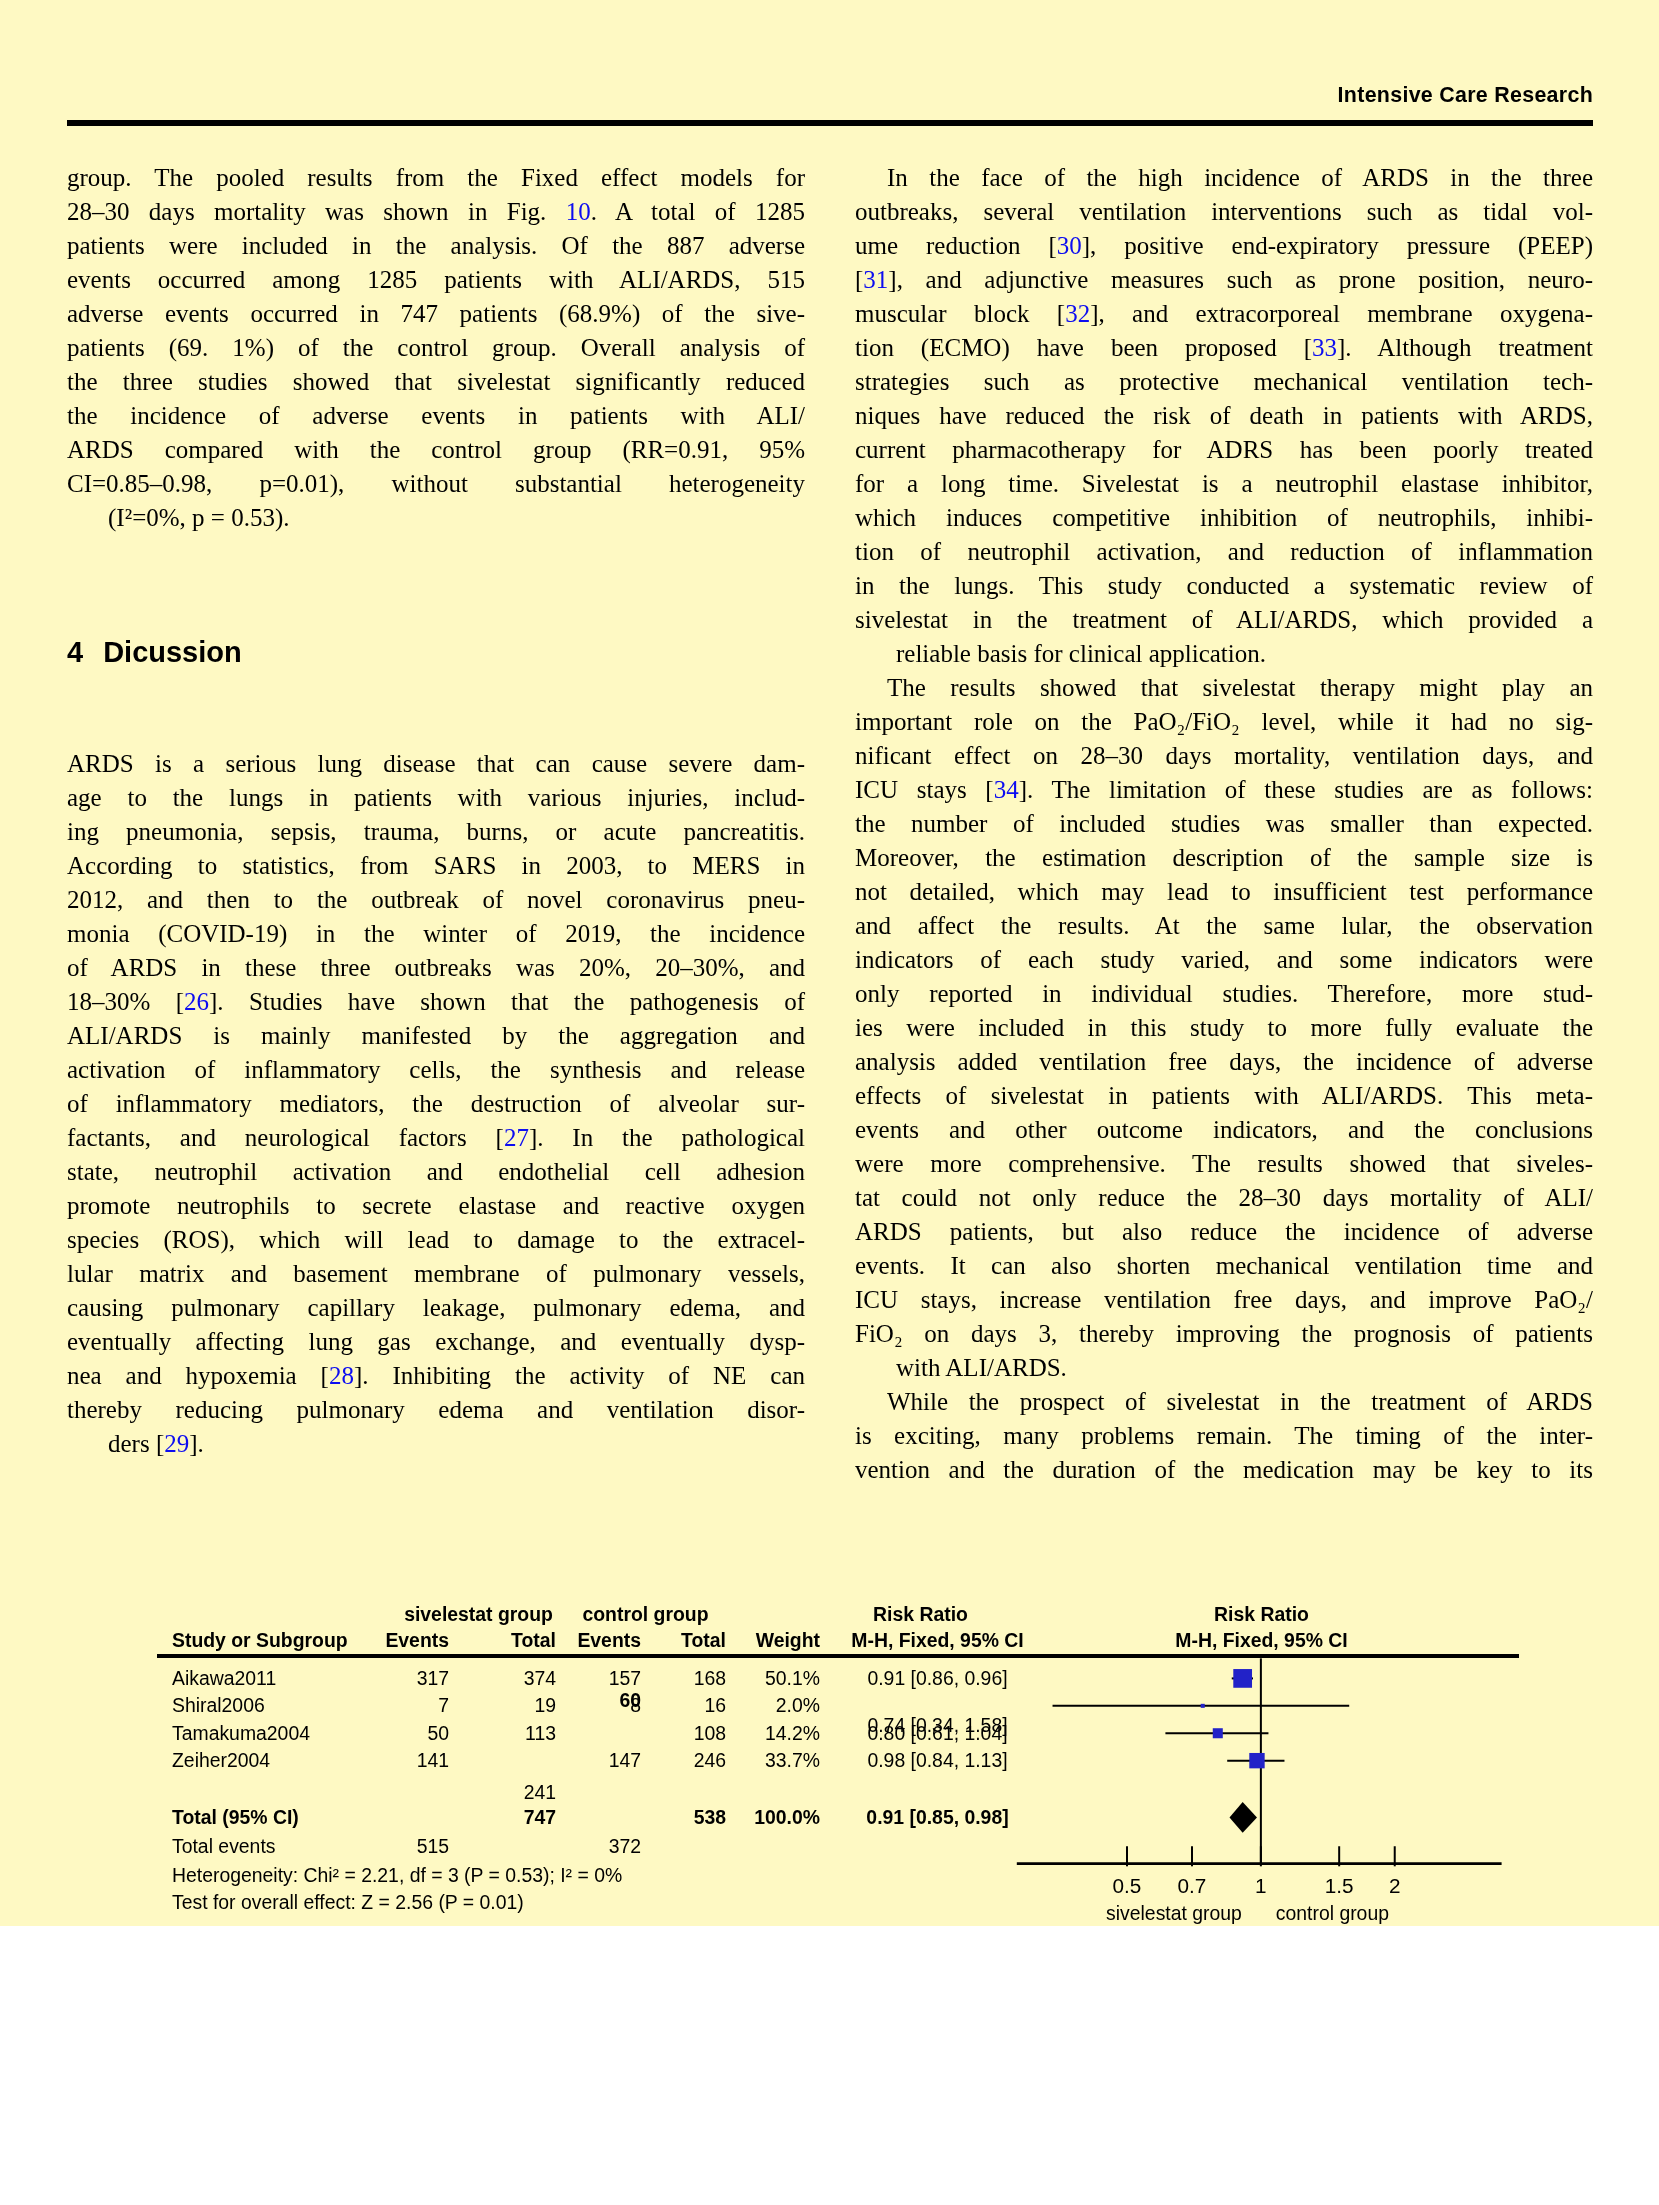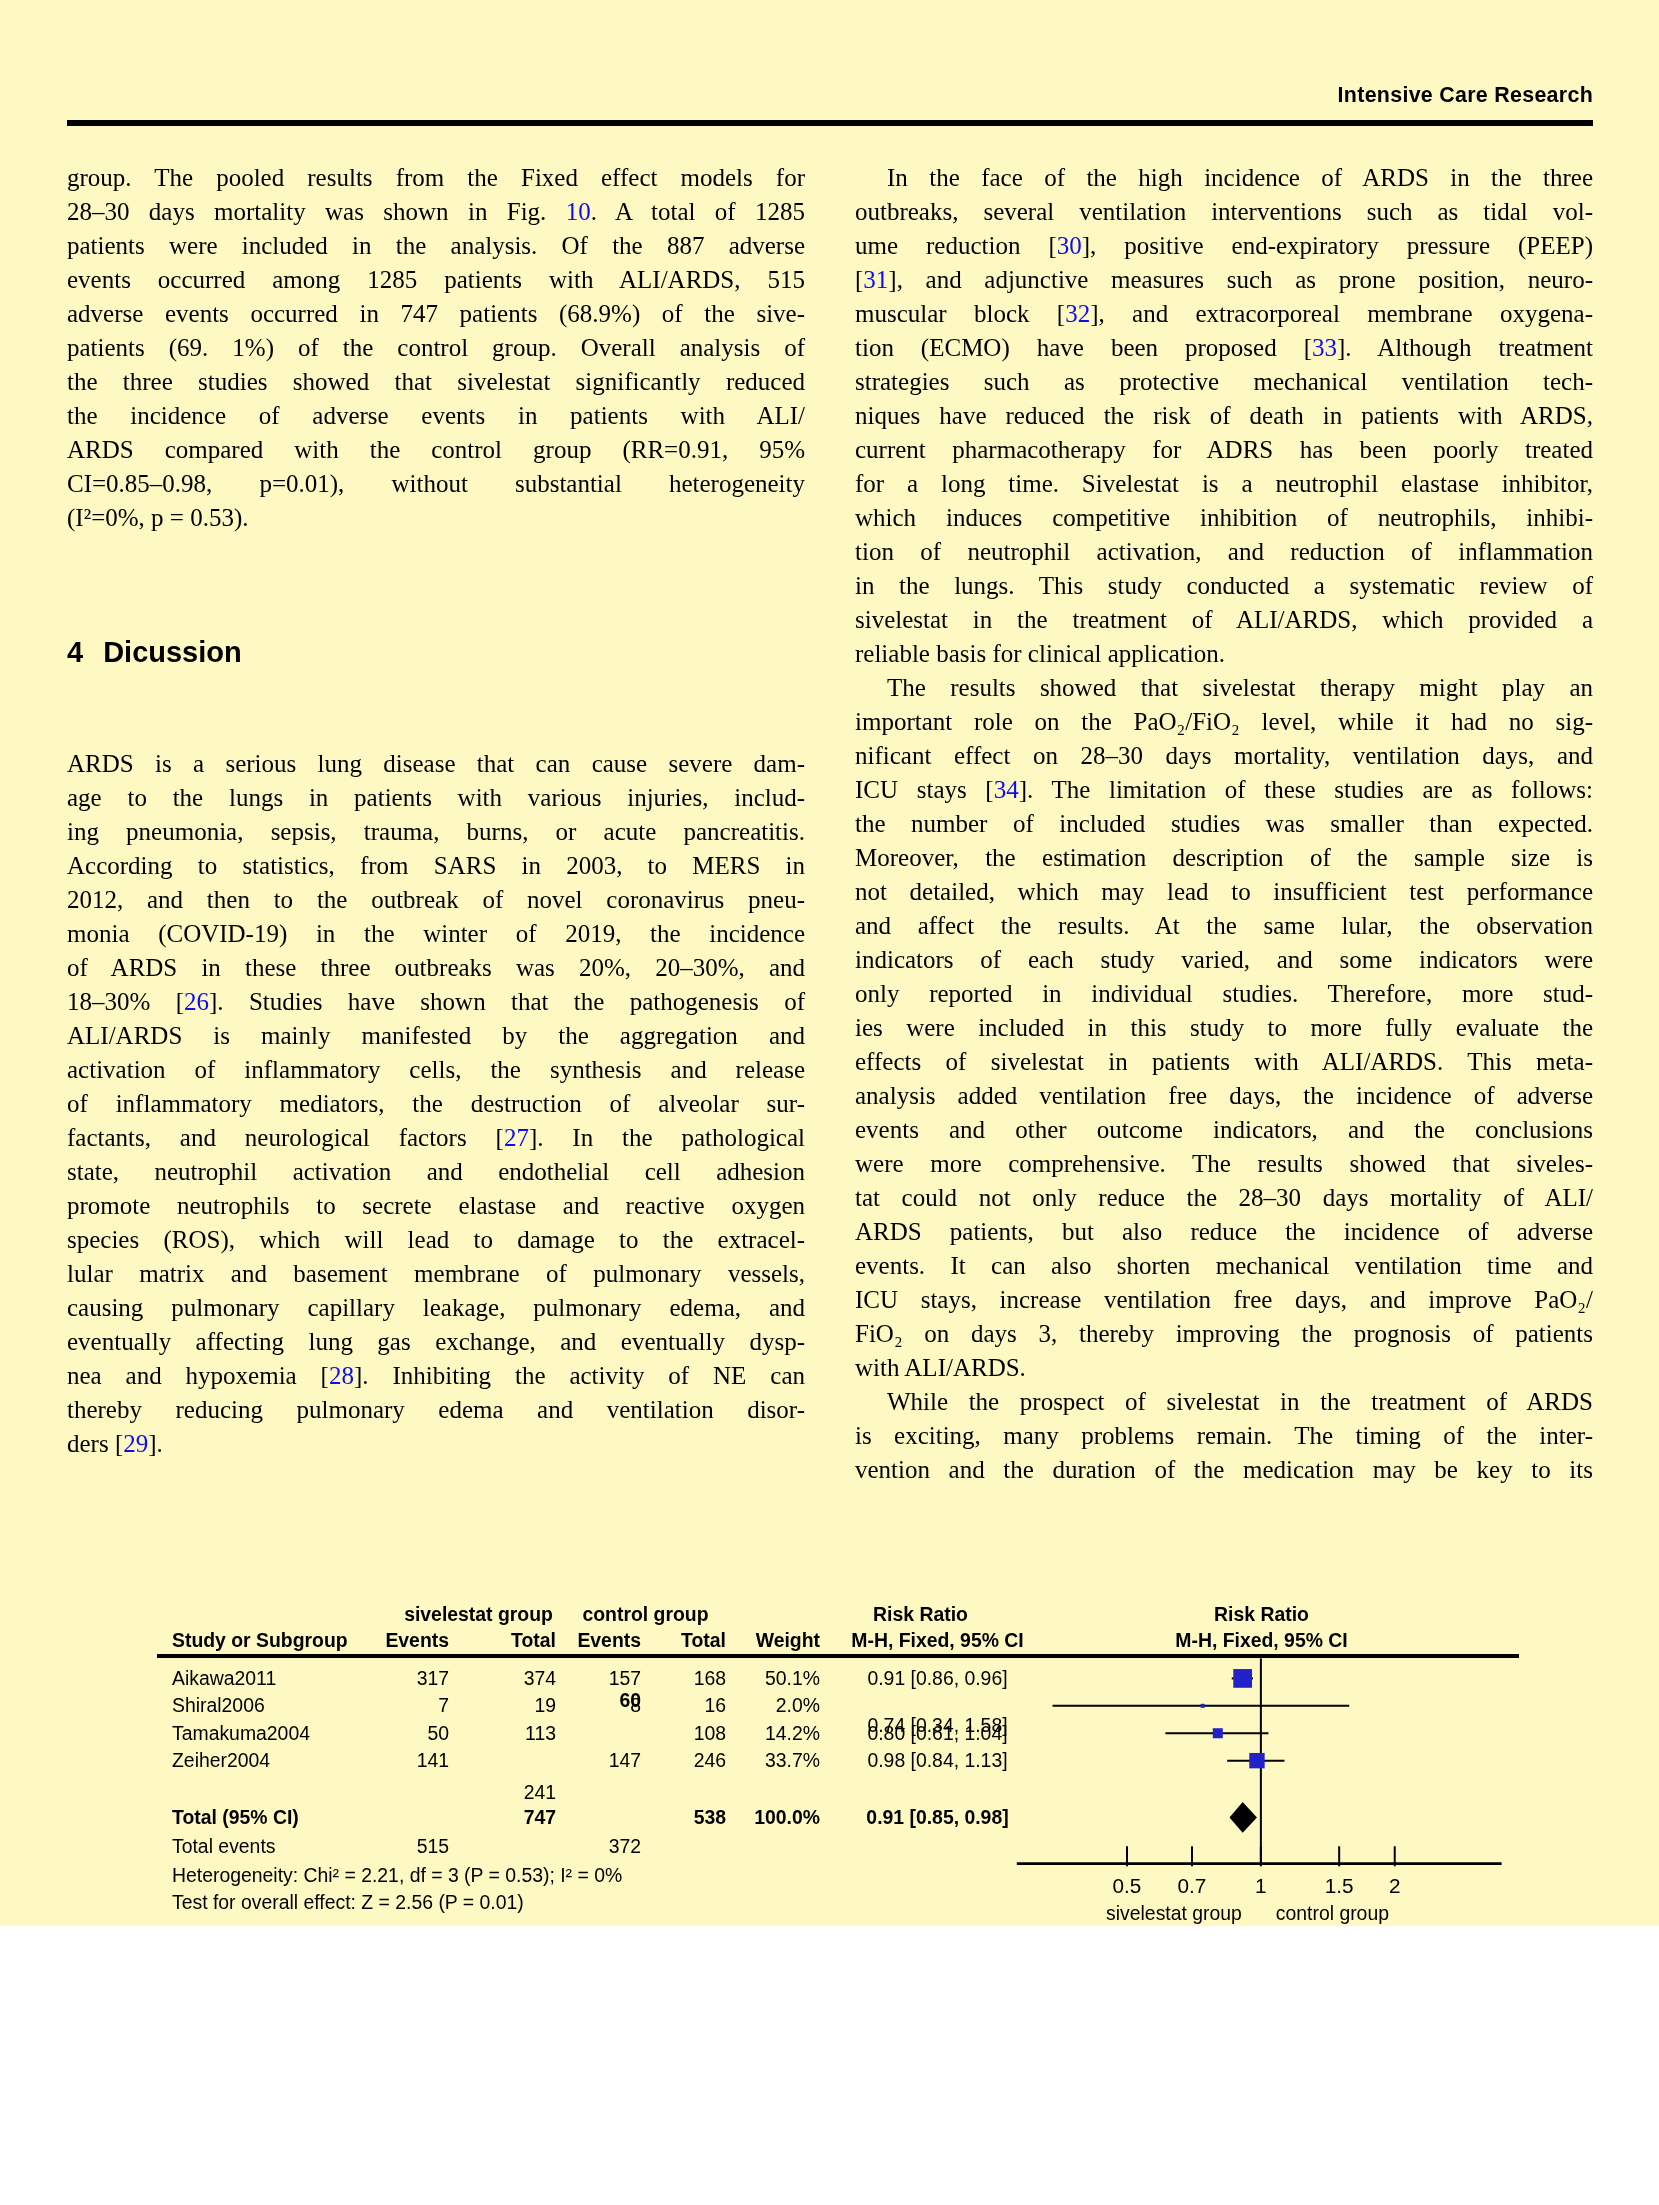--- a/index.html
+++ b/index.html
@@ -5,21 +5,21 @@
   html,body{margin:0;padding:0;background:#fff;}
   .page{position:relative;width:1660px;height:1926px;background:#fef9c3;color:#000;overflow:hidden;}
 
   
   .journal{position:absolute;top:83px;right:67px;font:600 21.4px "Liberation Sans",sans-serif;letter-spacing:0.3px;}
   .header-rule{position:absolute;left:67px;top:120px;width:1526px;height:6px;background:#000;}
 
   
   .col{position:absolute;width:738px;font:25px/34px "Liberation Serif",serif;color:#000;}
   .line{text-align:justify;text-align-last:justify;white-space:normal;}
-  .line.last{text-align-last:left;}
+  .line.last{text-align-last:left;margin-left:41px;}
   .line.indent{text-indent:32px;}
   .ref{color:#0d0df0;}
 
   #left-p1{left:67px;top:161px;}
   #left-p2{left:67px;top:747px;}
   #right-col{left:855px;top:161px;}
 
   .section-heading{position:absolute;left:67px;top:636px;font:bold 29px "Liberation Sans",sans-serif;display:flex;gap:20px;}
 
   
@@ -111,22 +111,22 @@
       <div class="line">important role on the PaO₂/FiO₂ level, while it had no sig-</div>
       <div class="line">nificant effect on 28–30 days mortality, ventilation days, and</div>
       <div class="line">ICU stays [<span class="ref">34</span>]. The limitation of these studies are as follows:</div>
       <div class="line">the number of included studies was smaller than expected.</div>
       <div class="line">Moreover, the estimation description of the sample size is</div>
       <div class="line">not detailed, which may lead to insufficient test performance</div>
       <div class="line">and affect the results. At the same lular, the observation</div>
       <div class="line">indicators of each study varied, and some indicators were</div>
       <div class="line">only reported in individual studies. Therefore, more stud-</div>
       <div class="line">ies were included in this study to more fully evaluate the</div>
+      <div class="line">analysis added ventilation free days, the incidence of adverse</div>
       <div class="line">effects of sivelestat in patients with ALI/ARDS. This meta-</div>
-      <div class="line">analysis added ventilation free days, the incidence of adverse</div>
       <div class="line">events and other outcome indicators, and the conclusions</div>
       <div class="line">were more comprehensive. The results showed that siveles-</div>
       <div class="line">tat could not only reduce the 28–30 days mortality of ALI/</div>
       <div class="line">ARDS patients, but also reduce the incidence of adverse</div>
       <div class="line">events. It can also shorten mechanical ventilation time and</div>
       <div class="line">ICU stays, increase ventilation free days, and improve PaO₂/</div>
       <div class="line">FiO₂ on days 3, thereby improving the prognosis of patients</div>
       <div class="line last">with ALI/ARDS.</div>
       <div class="line indent">While the prospect of sivelestat in the treatment of ARDS</div>
       <div class="line">is exciting, many problems remain. The timing of the inter-</div>

